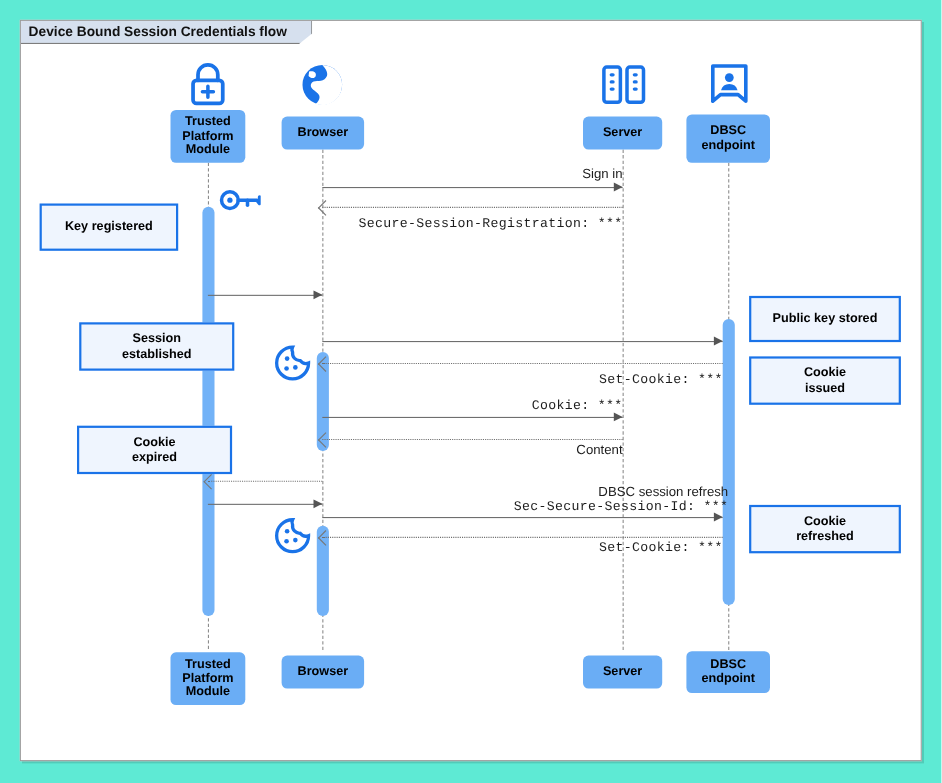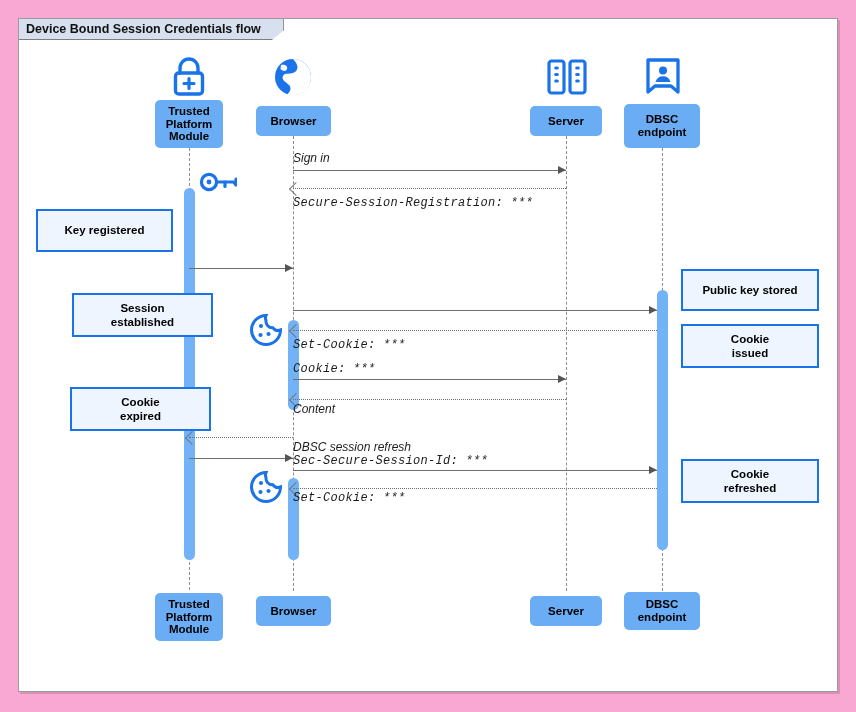--- a/index.html
+++ b/index.html
@@ -1,17 +1,17 @@
 <!DOCTYPE html>
 <html><head>
 <meta charset="utf-8">
 <style>
   html,body{margin:0;padding:0;background:#ffffff;}
   body{font-family:"Liberation Sans", sans-serif;}
-  #stage{position:relative;width:856px;height:712px;background:#f9a8d4;overflow:hidden;}
+  #stage{position:relative;width:856px;height:712px;background:#5eead4;overflow:hidden;}
 
   
   .frame{position:absolute;left:18px;top:18px;width:820px;height:674px;
          border:1px solid #9b9b9b;box-sizing:border-box;background:#fff;
          box-shadow:2px 2px 0 rgba(0,0,0,.13);}
   .frame-title{position:absolute;left:19px;top:19px;height:21px;
          background:#d6e0ee;border-right:1px solid #7d7d7d;border-bottom:1px solid #7d7d7d;
          box-sizing:border-box;padding:0 22px 0 7px;line-height:20px;
          font-size:12.5px;font-weight:bold;color:#111;white-space:nowrap;
          clip-path:polygon(0 0,100% 0,100% 55%,calc(100% - 12px) 100%,0 100%);}
@@ -37,21 +37,21 @@
   
   .msg{position:absolute;height:0;border-top:1px solid #6e6e6e;}
   .msg.dash{border-top:1px dotted #6e6e6e;}
   .arrowR{position:absolute;width:0;height:0;
           border-top:4px solid transparent;border-bottom:4px solid transparent;
           border-left:8px solid #555;}
   .arrowL{position:absolute;width:9px;height:9px;
           border-left:1px solid #777;border-bottom:1px solid #777;
           transform:rotate(45deg);transform-origin:center;}
   .lbl{position:absolute;font-size:12px;color:#1c1c1c;white-space:nowrap;
-       text-align:left;font-style:italic;}
+       text-align:right;}
   .lbl.mono{font-family:"Liberation Mono", monospace;font-size:12px;letter-spacing:.3px;}
 
   .ic{position:absolute;}
 </style>
 </head>
 <body>
 
 <div id="stage">
 
   <div class="frame"></div>
@@ -140,21 +140,21 @@
 
   <span class="ic" style="left:199px;top:170px;">
     <svg width="38" height="24" viewBox="0 0 38 24">
       <circle cx="10" cy="12" r="7.6" fill="none" stroke="#1a73e8" stroke-width="3.2"></circle>
       <circle cx="10" cy="12" r="2.4" fill="#1a73e8"></circle>
       <path d="M17.5 12 h17 l2.5 3 v-6" fill="none" stroke="#1a73e8" stroke-width="3.2" stroke-linejoin="round" stroke-linecap="round"></path>
       <path d="M26 12 v4.5" stroke="#1a73e8" stroke-width="3.2" stroke-linecap="round"></path>
     </svg>
   </span>
 
-  <div class="note" style="left:36px;top:185px;width:137px;height:43px;margin-top:24px;">
+  <div class="note" style="left:36px;top:185px;width:126px;height:43px;">
     <span>Key registered</span>
   </div>
 
   <div class="msg" style="left:189px;top:268px;width:104px;"></div>
   <div class="arrowR" style="left:285px;top:264px;"></div>
 
   <div class="msg" style="left:293px;top:310px;width:364px;"></div>
   <div class="arrowR" style="left:649px;top:306px;"></div>
 
   <div class="note" style="left:681px;top:269px;width:138px;height:42px;">

